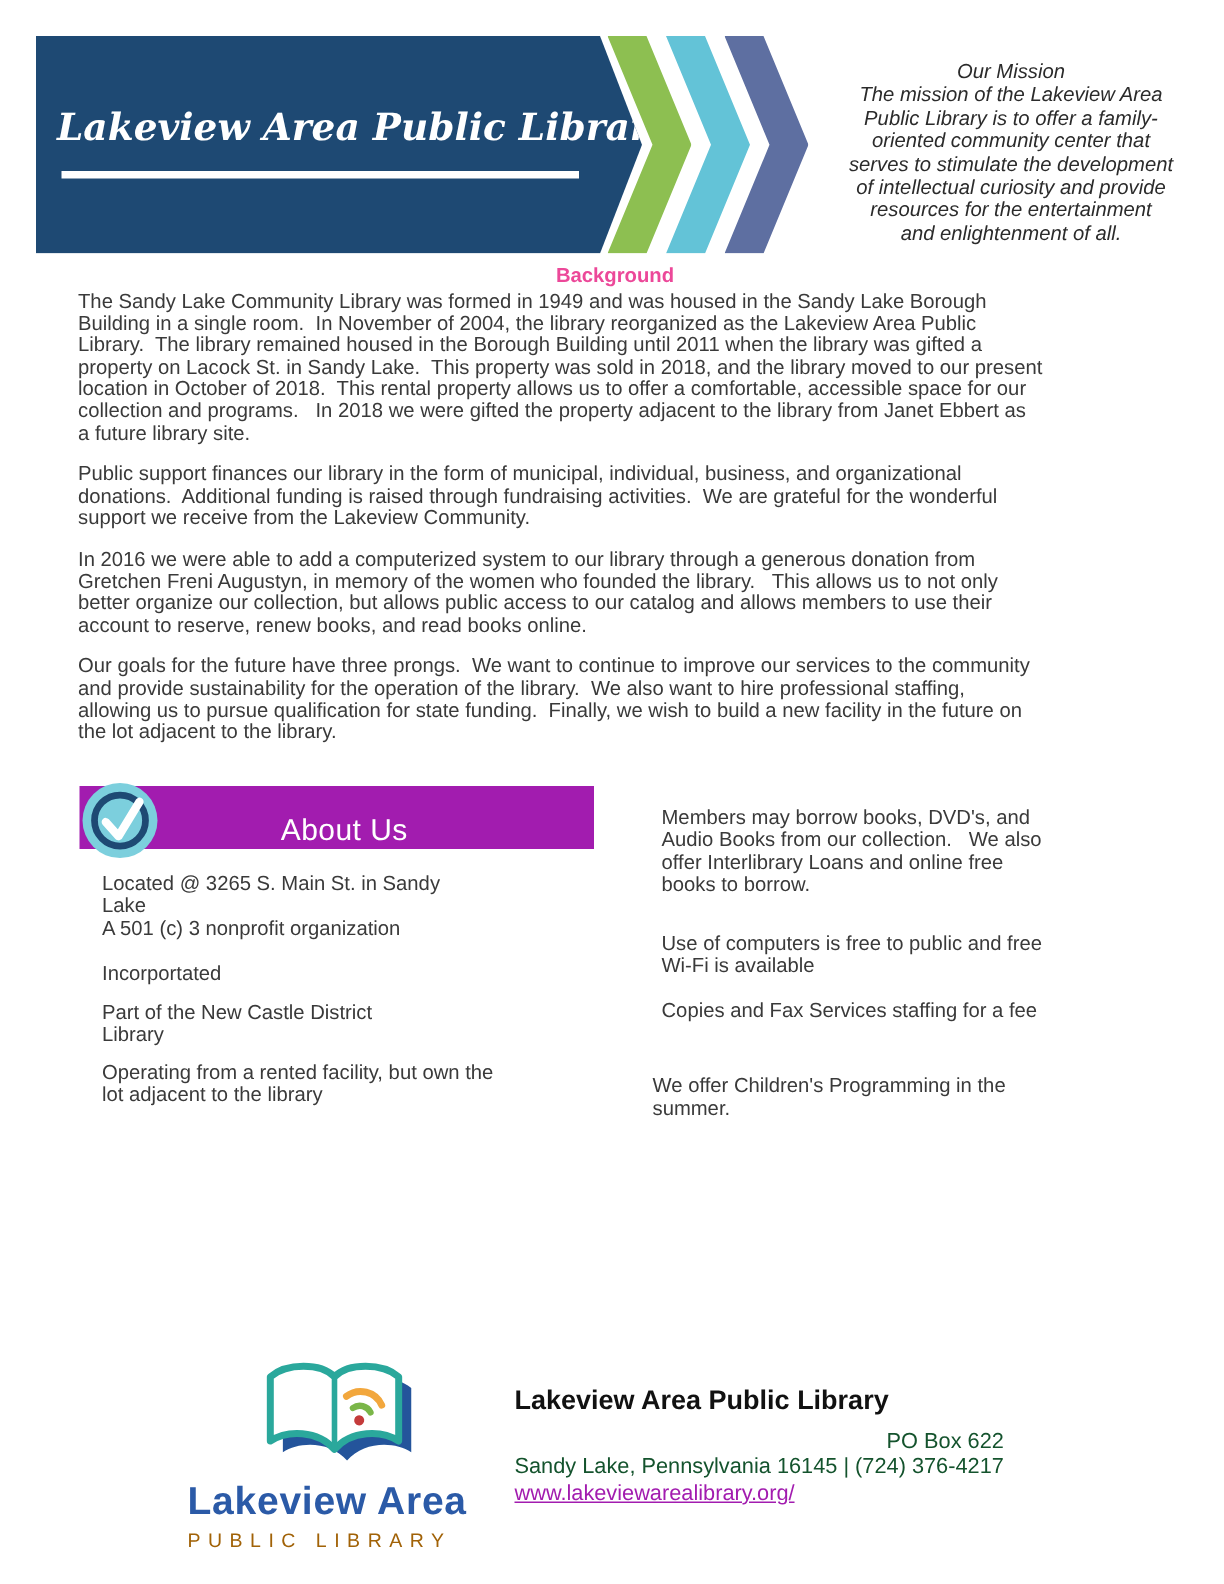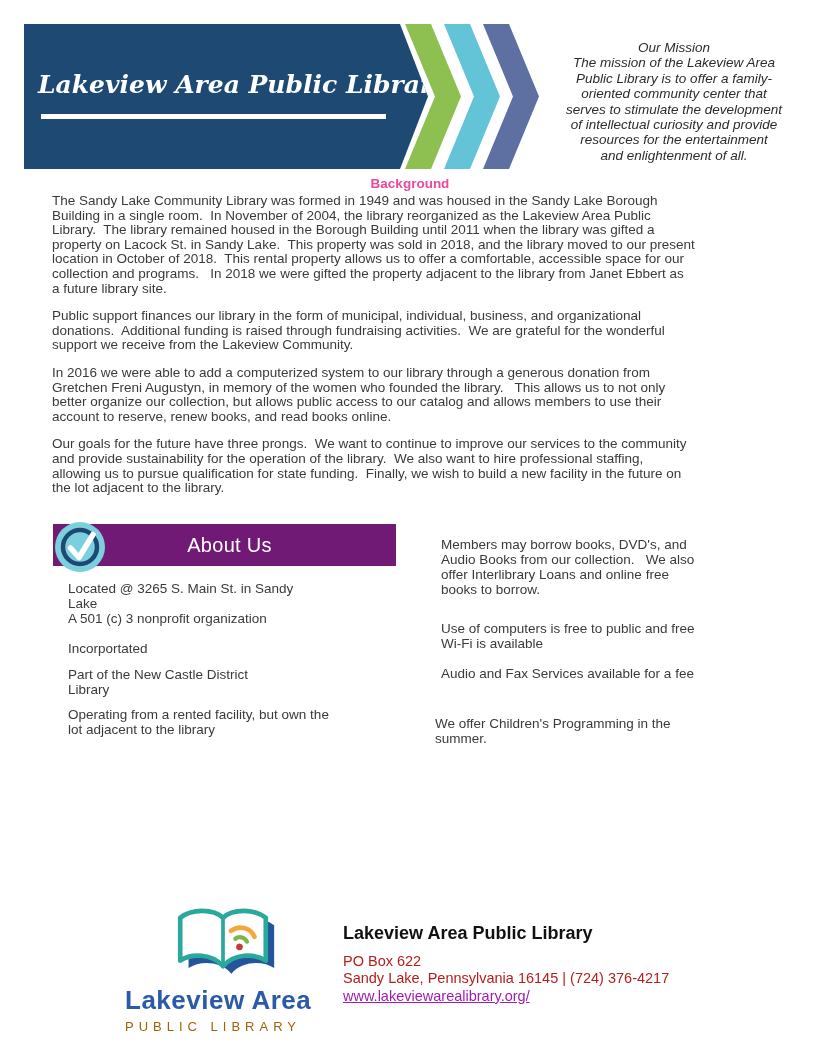--- a/index.html
+++ b/index.html
@@ -41,22 +41,22 @@
     text-align:center;font-weight:bold;font-size:13.5px;color:#ec4899;
     margin:0 0 3px 0;
   }
   .background-section p{margin:0 0 13px 0;font-size:13.5px;line-height:14.6px;}
 
   
   .col{position:absolute;}
   .col-about{left:53px;top:524px;width:343px;}
   .col-services{left:437px;top:522px;width:333px;}
   .col-header{
-    position:relative;height:42px;background:#701a75;
-    display:flex;align-items:center;
+    position:relative;height:42px;background:#a21caf;
+    display:flex;align-items:flex-end;
   }
   .col-header .badge{position:absolute;left:1px;top:-3px;width:52px;height:52px;}
   .col-title{
     flex:1;text-align:center;color:#ffffff;font-size:20px;font-weight:normal;
     padding-left:44px;letter-spacing:.3px;white-space:nowrap;
   }
   .col-about .col-title{padding-left:10px;}
   .col-items{font-size:13.5px;line-height:15px;}
   .item{margin:0;}
   .col-about .col-items{padding-left:15px;}
@@ -72,21 +72,21 @@
   .col-services .item-4{margin-top:35px;margin-left:-6px;}
 
   
   .footer{position:absolute;left:125px;top:903px;display:flex;gap:28px;}
   .logo-block{width:190px;text-align:left;}
   .logo-book{display:block;margin:0 auto 0 42px;}
   .logo-line1{font-size:26px;font-weight:bold;color:#2b5aa7;margin-top:2px;letter-spacing:.5px;}
   .logo-line2{font-size:13px;color:#a16207;letter-spacing:5px;margin-top:3px;}
   .contact{padding-top:20px;}
   .org-name{font-size:18px;font-weight:bold;color:#111111;margin:0 0 9px 0;}
-  .contact-line{font-size:14.5px;line-height:17px;color:#b91c1c;}
+  .contact-line{font-size:14.5px;line-height:17px;color:#14532d;text-align:right;}
   .website-link{font-size:14.5px;line-height:17px;color:#a21caf;text-decoration:underline;display:inline-block;}
 </style>
 </head>
 <body>
 
 <div class="page">
 
   <div class="hero">
     <div class="hero-banner">
       <div class="hero-title">Lakeview Area Public Library</div>
@@ -151,21 +151,21 @@
   </div>
 
   <div class="col col-services">
     <div class="col-items">
       <div class="item item-1 pre">Members may borrow books, DVD's, and
 Audio Books from our collection.   We also
 offer Interlibrary Loans and online free
 books to borrow.</div>
       <div class="item item-2 pre">Use of computers is free to public and free
 Wi-Fi is available</div>
-      <div class="item item-3 pre">Audio and Fax Services available for a fee</div>
+      <div class="item item-3 pre">Copies and Fax Services staffing for a fee</div>
       <div class="item item-4 pre">We offer Children's Programming in the
 summer.</div>
     </div>
   </div>
 
   <div class="footer">
     <div class="logo-block">
       <svg class="logo-book" width="112" height="80" viewBox="0 0 120 86">
 
         <path d="M60 16 C 50 6, 26 6, 14 16 L14 62 C 26 54, 48 54, 60 68 C 72 54, 94 54, 106 62 L106 16 C 94 6, 70 6, 60 16 Z" transform="translate(9,8)" fill="#24549b"></path>

